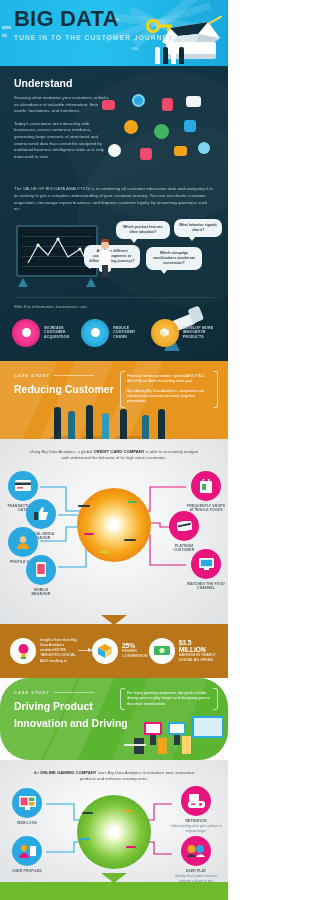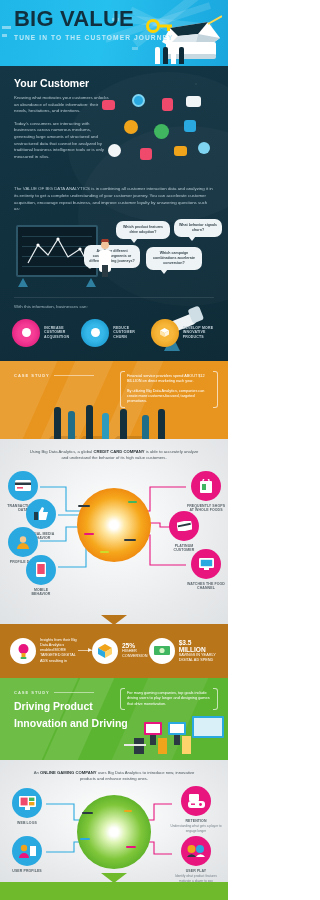--- a/index.html
+++ b/index.html
@@ -113,21 +113,21 @@
   .ben .disc {
     width:28px; height:28px; border-radius:50%; flex:none; position:relative;
     display:flex; align-items:center; justify-content:center;
   }
   .ben .disc .core { width:9px; height:9px; border-radius:50%; background:#fff; }
   .ben .lbl { font-size:3.5px; line-height:4.8px; color:#c6d6dd; font-weight:700; letter-spacing:.2px; }
 
   
   .cs { position:relative; height:78px; overflow:hidden; }
   .cs.orange { background:#e8951f; }
-  .cs.green  { background:#5cb531; }
+  .cs.green  { background:#5cb531;border-radius:29px; }
   .cs .stripe { position:absolute; top:0; bottom:0; width:70px; transform:skewX(-24deg); }
   .cs.orange .stripe { background:rgba(255,255,255,.10); }
   .cs.green  .stripe { background:rgba(255,255,255,.11); }
   .cs .eyebrow { font-size:4px; letter-spacing:1px; color:rgba(255,255,255,.8); font-weight:700; }
   .cs .eyebrow::after { content:""; display:inline-block; width:40px; height:1px; background:rgba(255,255,255,.5); vertical-align:middle; margin-left:4px; }
   .cs h3 { font-size:10.5px; line-height:12px; color:#fff; font-weight:700; margin-top:5px; }
   .cs-left { position:absolute; left:14px; top:12px; z-index:4; }
   .cs-note {
     position:absolute; right:10px; top:10px; width:98px; z-index:5;
     font-size:3.8px; line-height:5.4px; color:#fff; padding:3px 7px;
@@ -212,21 +212,21 @@
     </svg>
 
     <div class="ppl">
       <i></i>
         <i class="b"></i>
         <i></i>
         <i class="b"></i>
     </div>
 
     <div class="hero-text">
-      <h1 class="dark">BIG VALUE</h1>
+      <h1 class="dark">BIG DATA</h1>
       <div class="sub">TUNE IN TO THE CUSTOMER JOURNEY</div>
     </div>
   </div>
 
   <div class="dark-sec">
     <div class="bgwave"></div>
     <div class="swoosh"></div>
     <div class="swoosh2"></div>
 
     <div class="icloud">
@@ -244,21 +244,21 @@
     </div>
 
     <svg class="scope" width="66" height="56">
       <rect x="6" y="22" width="46" height="11" rx="5" fill="#eef3f5" transform="rotate(-22 28 28)"></rect>
       <rect x="44" y="8" width="12" height="15" rx="3" fill="#cfdde4" transform="rotate(-22 50 16)"></rect>
       <rect x="24" y="34" width="4" height="18" fill="#2e7fa0"></rect>
       <path d="M18,52 L34,52 L26,36 Z" fill="#2e7fa0"></path>
     </svg>
 
     <div class="dk-inner">
-      <h2 class="sec-title">Your Customer</h2>
+      <h2 class="sec-title">Understand</h2>
       <p class="body-txt">Knowing what motivates your customers unlocks an abundance of valuable information: their needs, hesitations, and intentions.</p>
       <p class="body-txt">Today's consumers are interacting with businesses across numerous mediums, generating large amounts of structured and unstructured data that cannot be analyzed by traditional business intelligence tools or is only measured in silos.</p>
       <p class="body-txt wide" style="margin-top:26px;">The VALUE OF BIG DATA ANALYTICS is in combining all customer interaction data and analyzing it in its entirety to get a complete understanding of your customer journey. You can accelerate customer acquisition, encourage repeat business, and improve customer loyalty by answering questions such as:</p>
     </div>
 
     <div class="board-row">
       <div class="board">
         <div class="gl" style="top:9px;"></div>
         <div class="gl" style="top:19px;"></div>
         <div class="gl" style="top:29px;"></div>
@@ -336,20 +336,21 @@
       <div class="wk" style="left:8px;height:32px;"></div>
       <div class="wk" style="left:22px;height:28px;background:#1f6d86;"></div>
       <div class="wk" style="left:40px;height:34px;"></div>
       <div class="wk" style="left:56px;height:26px;background:#2e9bbd;"></div>
       <div class="wk" style="left:74px;height:30px;"></div>
       <div class="wk" style="left:96px;height:24px;background:#1f6d86;"></div>
       <div class="wk" style="left:112px;height:30px;"></div>
     </div>
     <div class="cs-left">
       <div class="eyebrow">CASE STUDY</div>
+      <h3>Reducing Customer</h3>
     </div>
     <div class="cs-note">
       <div class="brk l"></div>
         <div class="brk r"></div>
       <p>Financial service providers spend ABOUT $12 BILLION on direct marketing each year.</p>
       <p>By utilizing Big Data Analytics, companies can create more customer-focused, targeted promotions.</p>
     </div>
   </div>
 
   <div class="panel" style="height:185px;">

